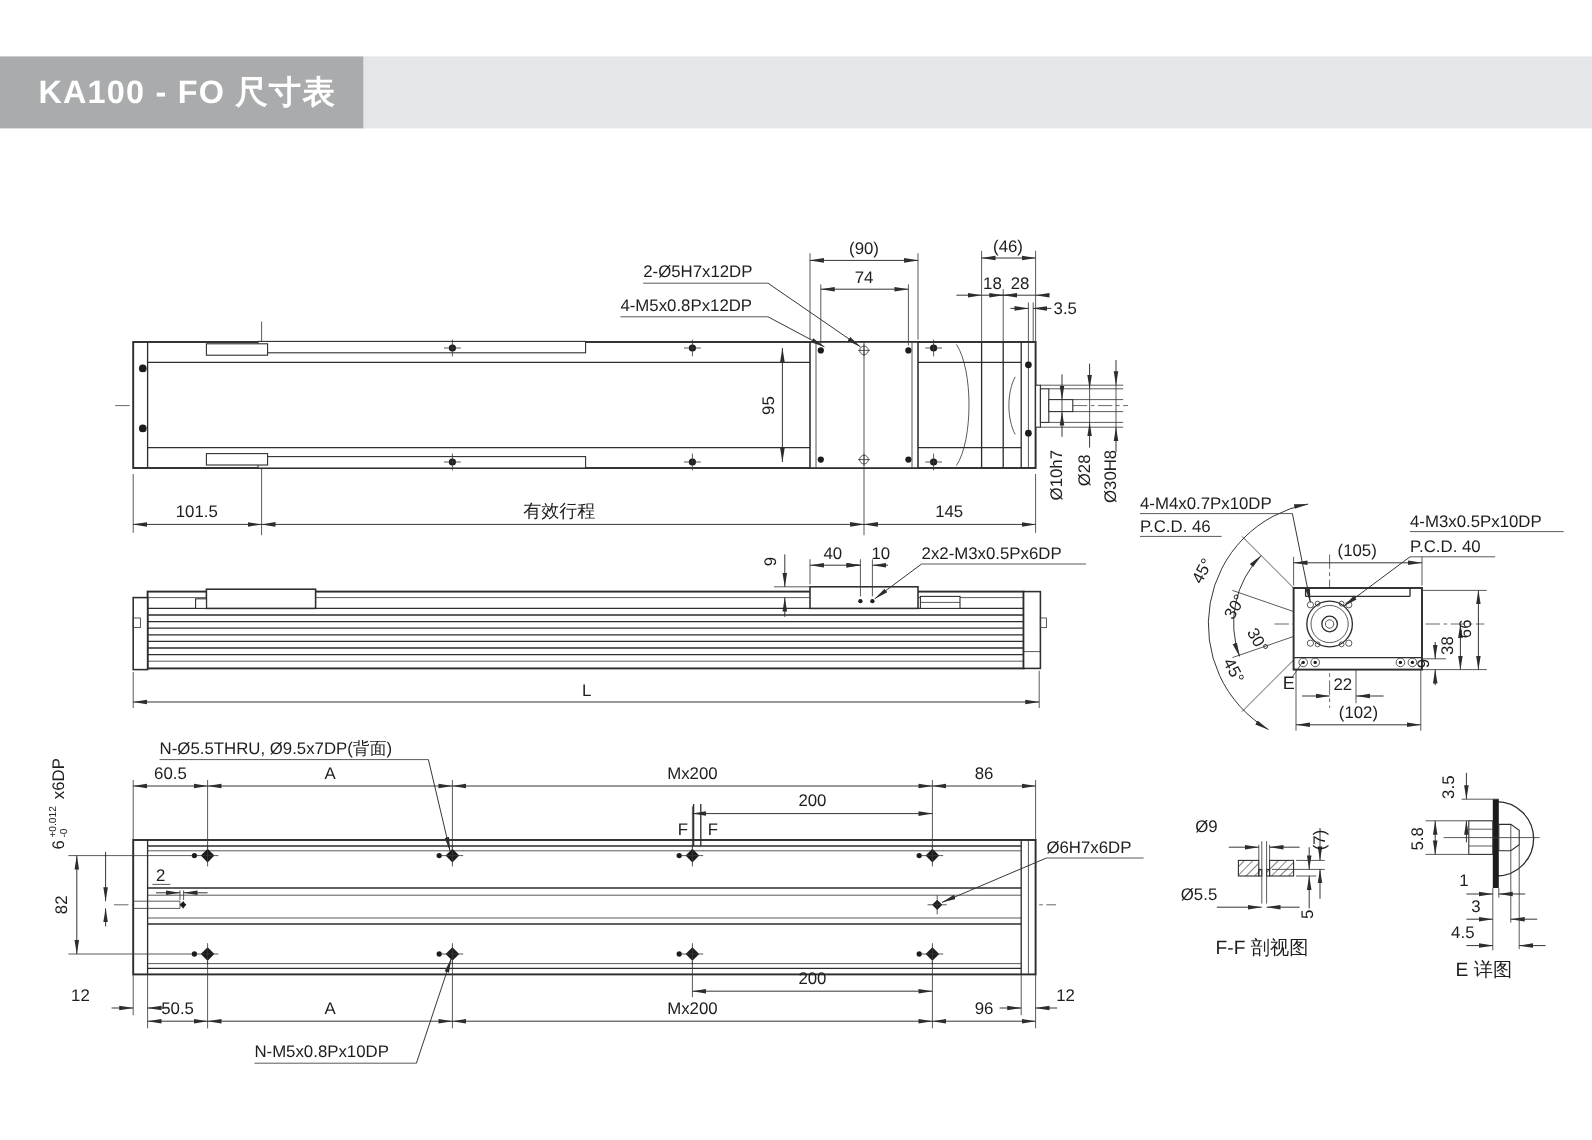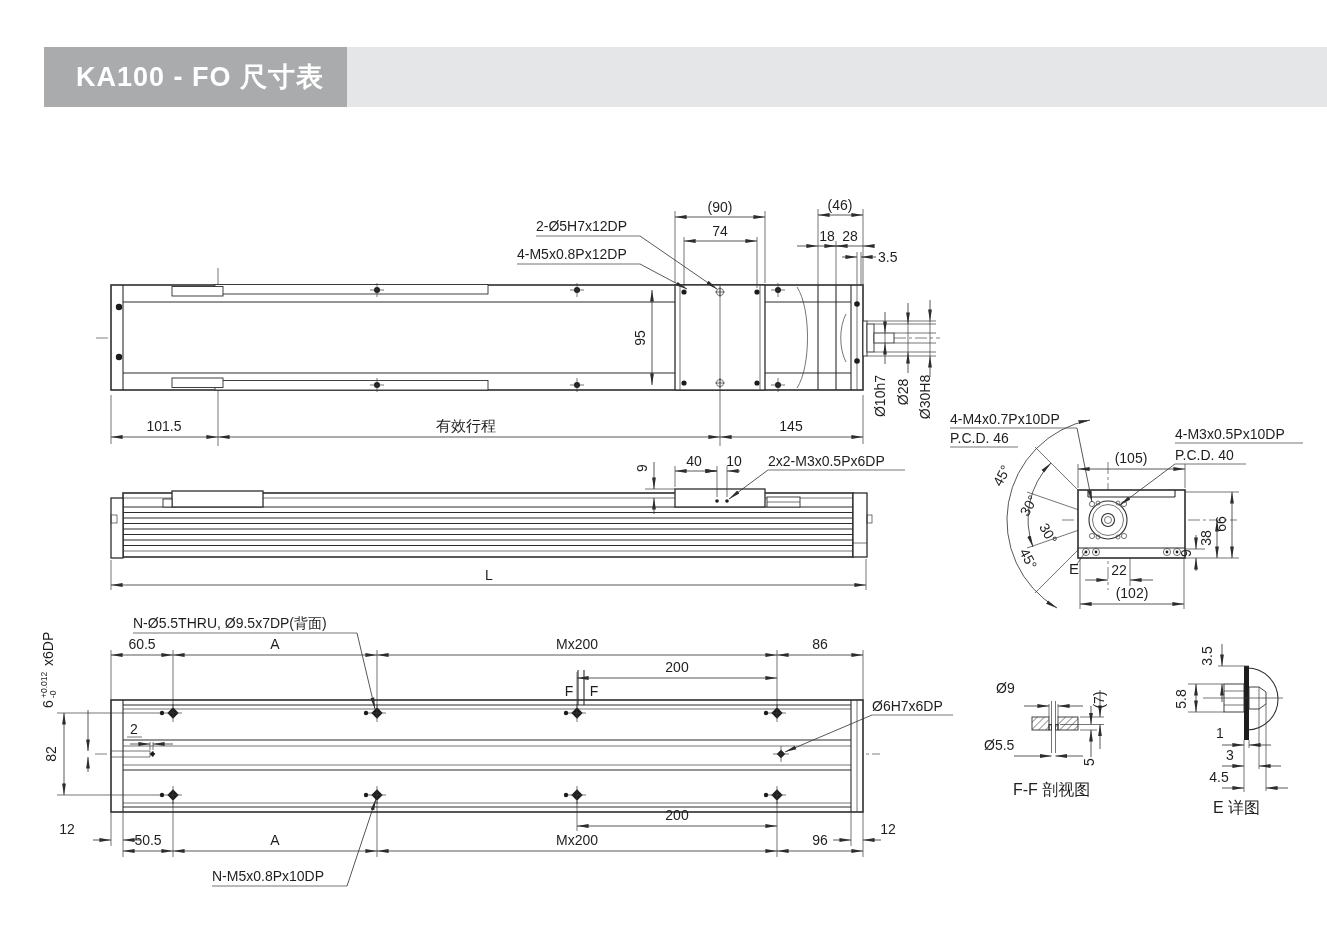--- a/index.html
+++ b/index.html
@@ -1,18 +1,18 @@
 <!DOCTYPE html>
 <html><head>
 <meta charset="utf-8">
 <style>
   html,body{margin:0;padding:0;background:#ffffff;}
   body{width:1327px;height:950px;position:relative;font-family:"Liberation Sans","DejaVu Sans",sans-serif;}
   .titlebar{position:absolute;top:47px;left:0;width:1327px;height:60px;display:flex;}
-  .titlebar-dark{width:303px;height:60px;background:#a9abad;display:flex;align-items:center;padding-left:32px;box-sizing:border-box;margin-left:44px;}
+  .titlebar-dark{width:303px;height:60px;background:#a9abad;display:flex;align-items:center;padding-left:32px;box-sizing:border-box;}
   .titlebar-dark span{color:#ffffff;font-size:27px;font-weight:bold;letter-spacing:1px;white-space:nowrap;}
   .titlebar-light{flex:1;height:60px;background:#e5e6e8;}
   svg{position:absolute;top:0;left:0;}
   text{font-family:"Liberation Sans","DejaVu Sans",sans-serif;font-size:14px;fill:#1e1e20;}
   .zh{font-size:15px;}
   .cap{font-size:16px;}
   .sm{font-size:8.5px;}
   .ol{fill:#ffffff;stroke:#2d2d2f;stroke-width:1.6;}
   .fw{fill:#ffffff;stroke:#2d2d2f;stroke-width:1.3;}
   .fwt{fill:#ffffff;stroke:#2d2d2f;stroke-width:0.9;}

